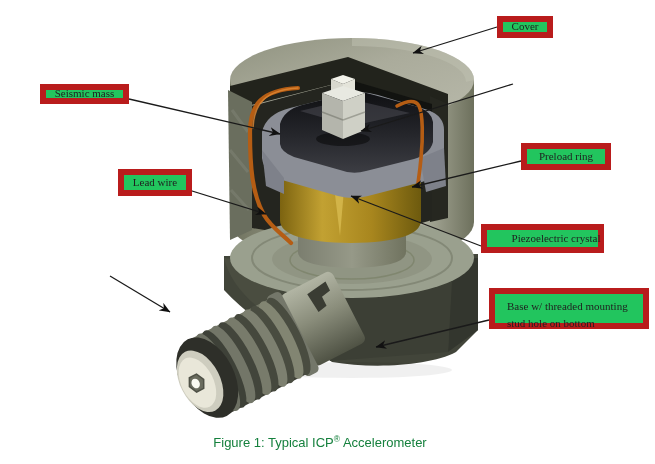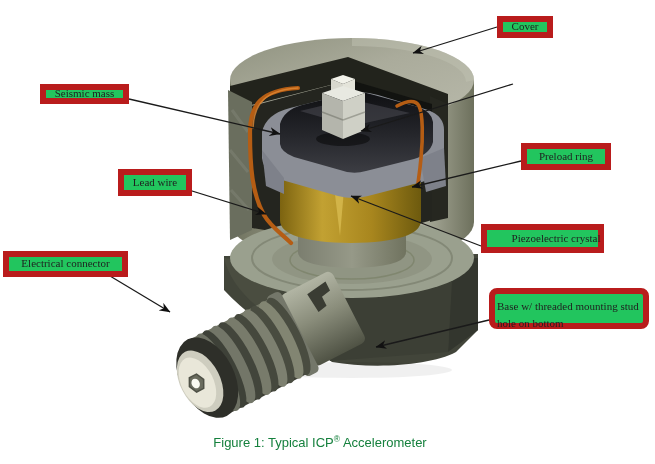--- a/index.html
+++ b/index.html
@@ -8,21 +8,21 @@
     font-family:"DejaVu Sans",sans-serif;overflow:hidden;
   }
   .callout{
     position:absolute;background:#22c55e;border:6px solid #b91c1c;
     color:#1f1f1f;font-size:11px;line-height:1.25;
     display:flex;align-items:center;justify-content:center;
     box-sizing:border-box;text-align:center;white-space:nowrap;font-family:Liberation Serif, serif;
   }
   .callout.multiline{
     white-space:normal;justify-content:flex-start;align-items:flex-start;
-    text-align:left;padding:4px 4px 2px 2px;line-height:1.55;border-radius:8px;
+    text-align:left;padding:4px 4px 2px 12px;line-height:1.55;
   }
   sup.reg{font-size:7.5px;vertical-align:super;line-height:0;}
   #caption{
     position:absolute;left:95px;top:435px;width:450px;text-align:center;
     font-family:"Liberation Sans",sans-serif;font-size:13px;color:#15803d;
   }
   #caption sup.reg{font-size:8.5px;}
   svg{position:absolute;left:0;top:0;}
 </style>
 </head>
@@ -202,23 +202,20 @@
 </div>
 
 <div class="callout" style="left:102px;top:169px;width:74px;height:27px;margin-left:16px;">
   <span>Lead wire</span>
 </div>
 
 <div class="callout" style="left:481px;top:224px;width:123px;height:29px;padding-left:27px;">
   <span>Piezoelectric crystal</span>
 </div>
 
-<div class="callout" style="left:3px;top:251px;width:125px;height:26px;">
-  <span>Electrical connector</span>
-</div>
 
 <div class="callout multiline" style="left:489px;top:288px;width:160px;height:41px;">
   <span>Base w/ threaded mounting stud hole on bottom</span>
 </div>
 
 <div id="caption">
   <span>Figure 1: Typical ICP</span><sup class="reg">®</sup><span> Accelerometer</span>
 </div>
 
 </div>

